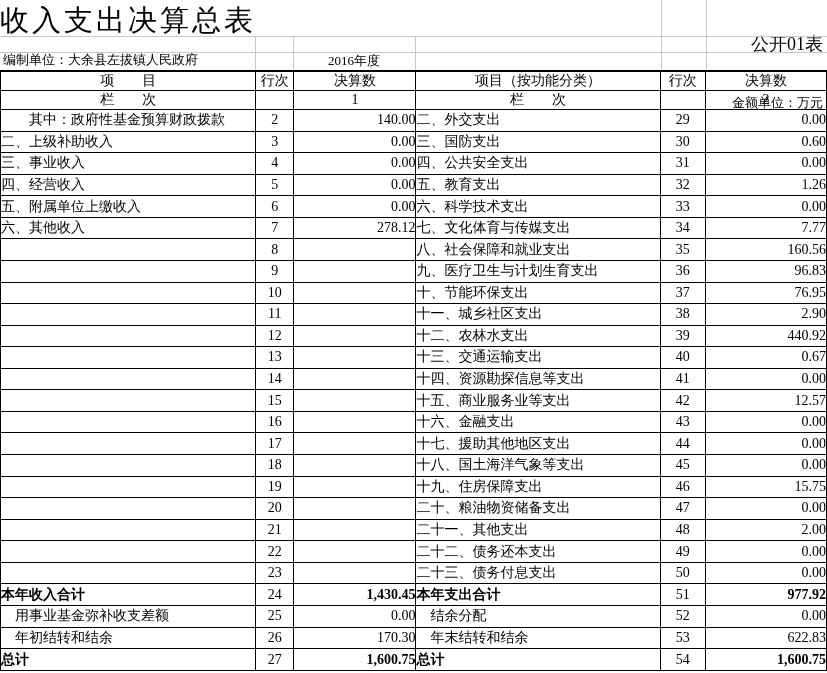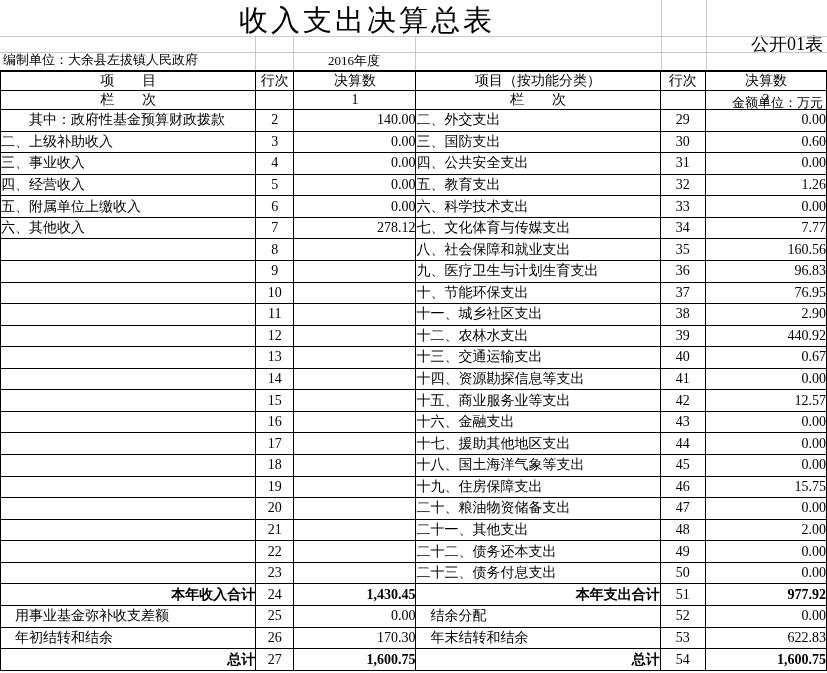--- a/index.html
+++ b/index.html
@@ -3,21 +3,21 @@
 <meta charset="utf-8">
 <style>
   html,body{margin:0;padding:0;background:#fff;}
   #sheet{
     position:relative;width:827px;height:673px;background:#ffffff;
     font-family:"Liberation Serif","DejaVu Serif",serif;color:#000;overflow:hidden;
   }
   
   .title{
     position:absolute;top:1px;left:0;width:734px;height:30px;
-    text-align:center;font-size:29px;letter-spacing:3px;white-space:nowrap;
+    font-size:29px;letter-spacing:3px;white-space:nowrap;
   }
   .doc-code{position:absolute;top:36px;right:4px;height:16px;line-height:16px;font-size:18px;}
   .unit-label{position:absolute;top:53px;left:3px;height:16px;line-height:16px;font-size:13px;font-family:Liberation Mono, monospace;}
   .year{position:absolute;top:53px;left:293px;width:122px;height:16px;line-height:16px;text-align:center;font-size:13px;}
   .amount-unit{position:absolute;top:53px;right:4px;height:16px;line-height:16px;font-size:13px;margin-top:42px;}
   .gl{position:absolute;background:#c8c8c8;}
   .gl-h{height:1px;left:0;width:827px;}
   
   table.main{
     position:absolute;top:70px;left:0;width:827px;height:601px;
@@ -26,21 +26,21 @@
   }
   table.main td{
     border:1px solid #000;padding:0;overflow:hidden;white-space:nowrap;
     font-size:14px;vertical-align:middle;
   }
   thead td{text-align:center;font-size:15px;}
   td.label{text-align:left;padding-left:3px;}
   td.line{text-align:center;}
   td.amount{text-align:right;padding-right:3px;}
   td.bold{font-weight:bold;}
-  td.label.bold{text-align:right;padding-left:8px;}
+  td.label.bold{text-align:left;padding-left:0;}
   tr.h1{height:17px;} tr.h2{height:19px;} tr.h3{height:19px;padding-left:41px;}
   tbody tr{height:20px;}
 </style>
 </head>
 <body>
 
 <div id="sheet">
 
   <div class="title">收入支出决算总表</div>
   <div class="doc-code">公开01表</div>

